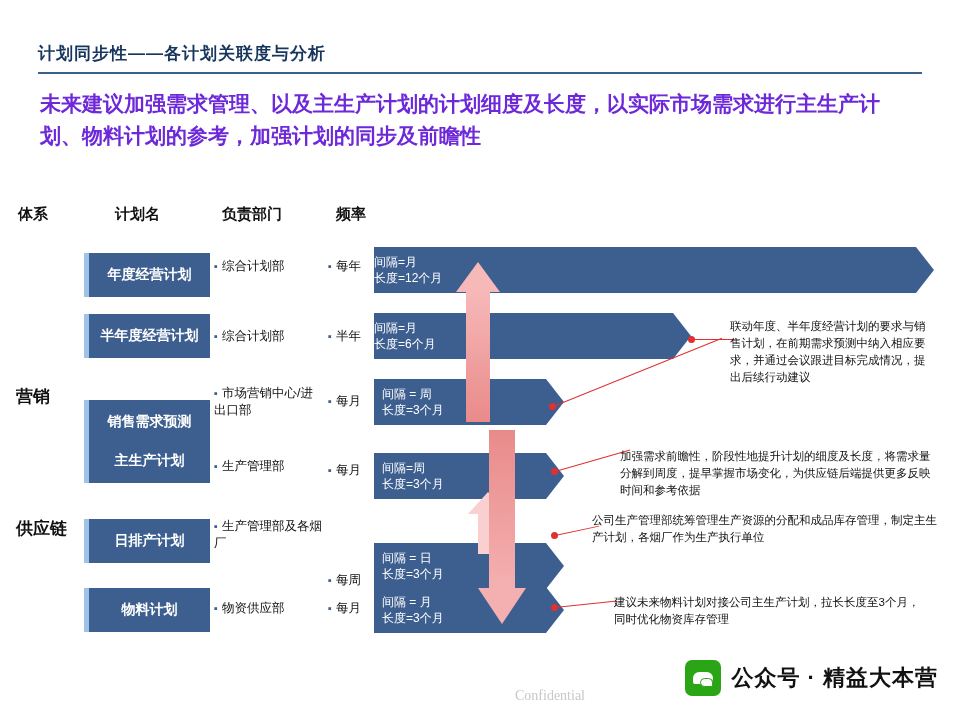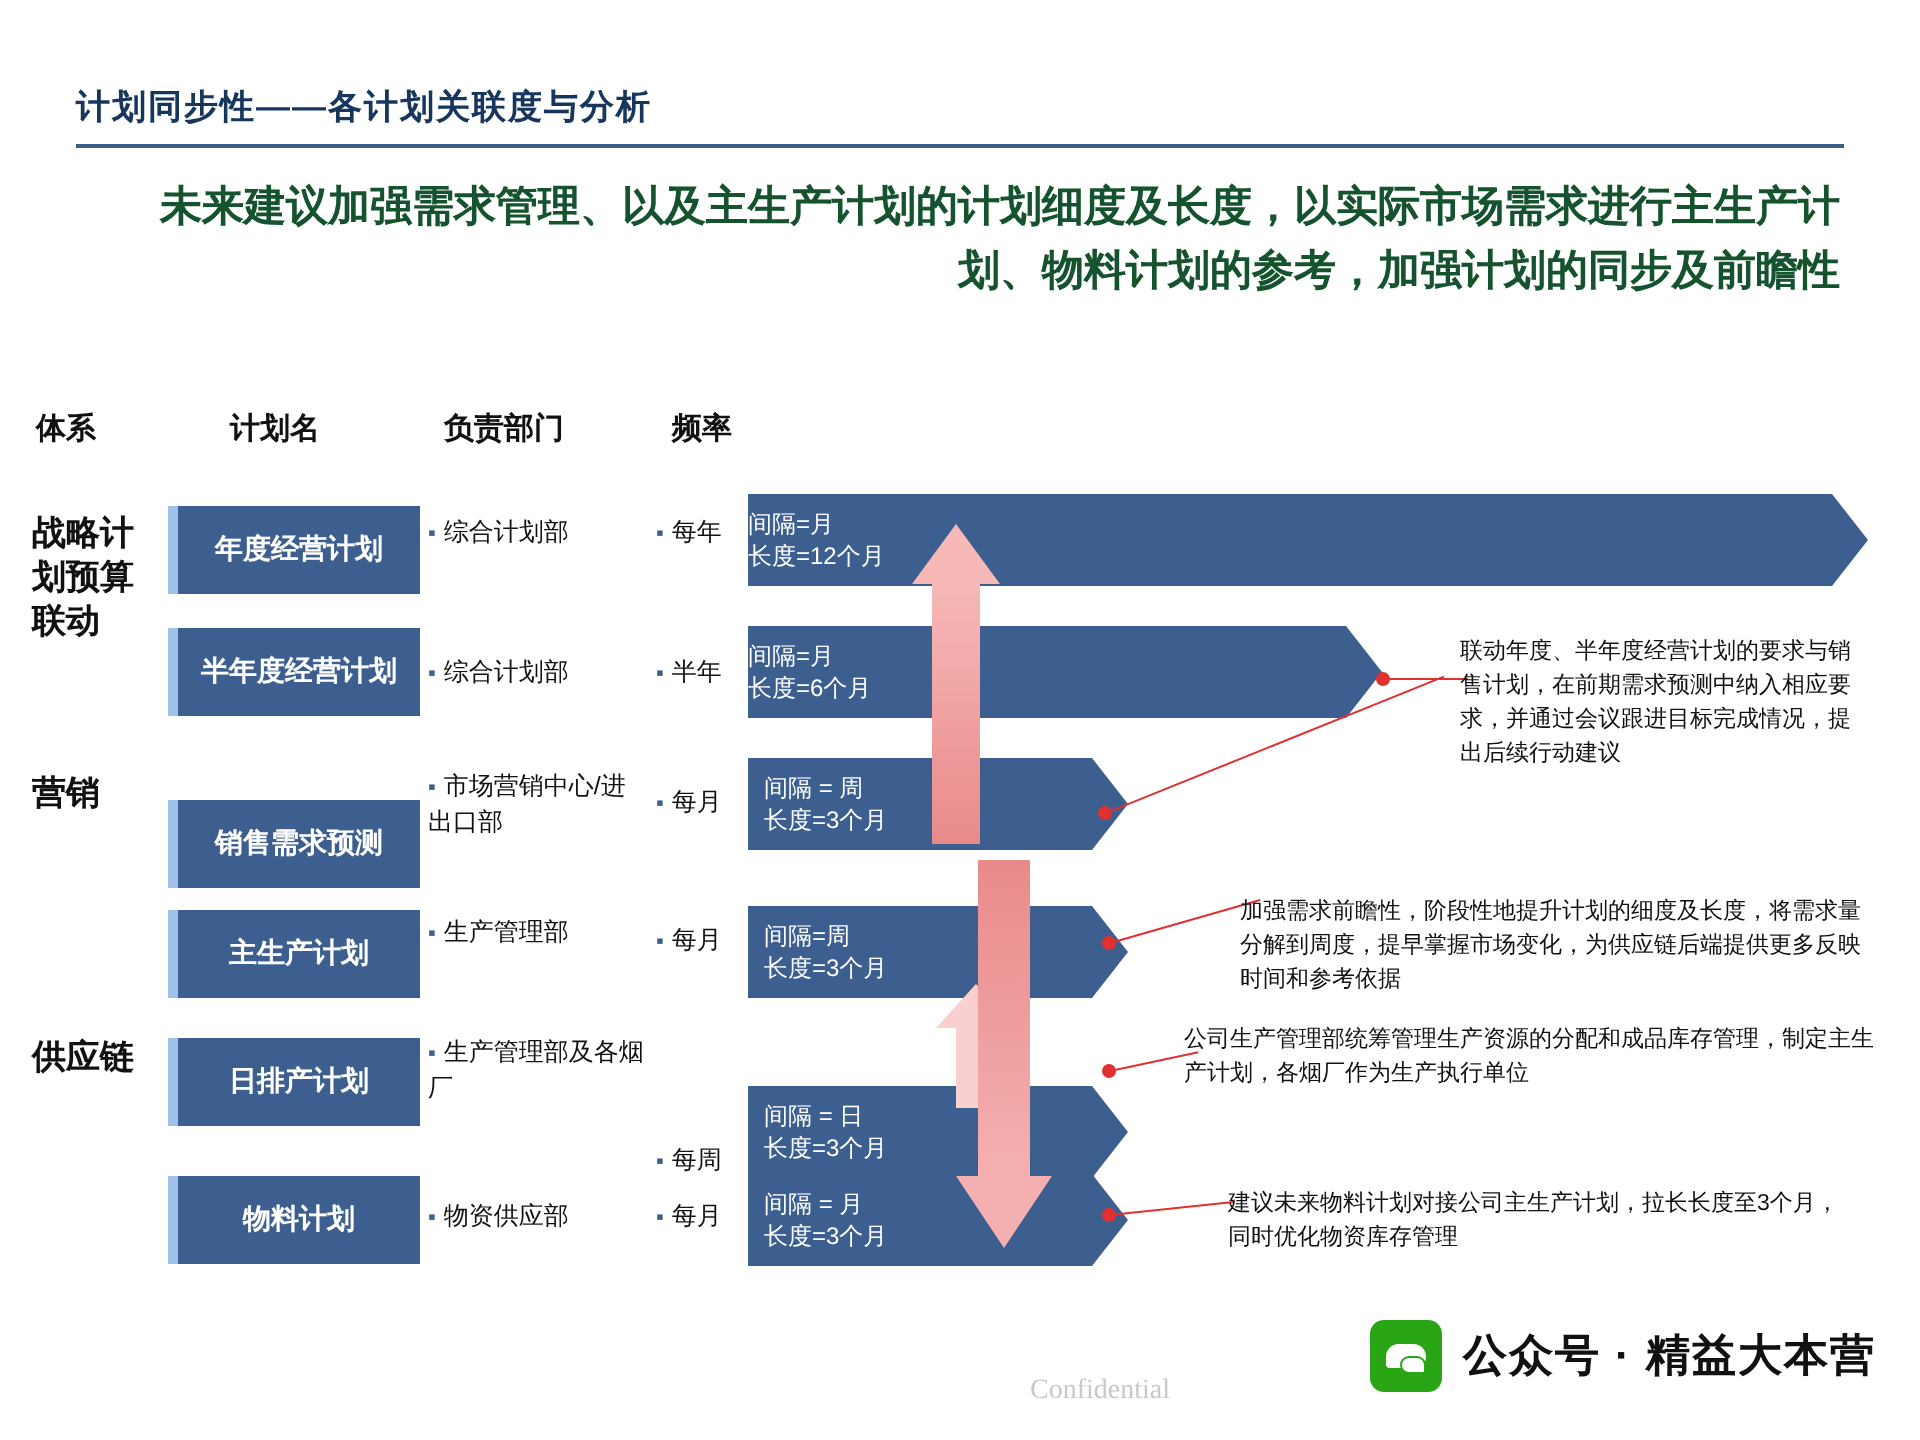--- a/index.html
+++ b/index.html
@@ -15,22 +15,22 @@
   
   .hdr{position:absolute;left:38px;top:42px;width:884px;}
   .hdr-title{
     font-size:17px;font-weight:bold;color:#17365d;letter-spacing:1px;
     padding-bottom:4px;
   }
   .hdr-rule{height:2px;background:#3a5f8a;width:884px;margin-top:3px;}
 
   .subtitle{
     position:absolute;left:40px;top:88px;width:880px;
-    font-size:21px;font-weight:bold;color:#14532d;line-height:32px;
-    text-align:right;
+    font-size:21px;font-weight:bold;color:#6d28d9;line-height:32px;
+    text-align:left;
   }
 
   
   .colhdr{position:absolute;font-size:15px;font-weight:bold;color:#111;}
   .ch1{left:18px;top:205px;}
   .ch2{left:115px;top:205px;}
   .ch3{left:222px;top:205px;}
   .ch4{left:336px;top:205px;}
 
   
@@ -44,21 +44,21 @@
     position:absolute;left:84px;width:126px;height:44px;
     background:#3d5f8f;color:#ffffff;
     font-size:14px;font-weight:bold;
     display:flex;align-items:center;justify-content:center;
     border-left:5px solid #9fc3e8;
     box-sizing:border-box;
   }
   .pb1{top:253px;}
   .pb2{top:314px;}
   .pb3{top:380px;margin-top:20px;}
-  .pb4{top:455px;}
+  .pb4{top:439px;}
   .pb5{top:519px;}
   .pb6{top:588px;}
 
   
   .dept{
     position:absolute;left:214px;width:110px;
     font-size:12.5px;color:#111;line-height:17px;
   }
   .dept:before{content:"▪";color:#3d5f8f;margin-right:4px;font-size:11px;}
   .d1{top:258px;}
@@ -152,21 +152,20 @@
     <div class="hdr-rule"></div>
   </div>
 
   <div class="subtitle">未来建议加强需求管理、以及主生产计划的计划细度及长度，以实际市场需求进行主生产计划、物料计划的参考，加强计划的同步及前瞻性</div>
 
   <div class="colhdr ch1">体系</div>
   <div class="colhdr ch2">计划名</div>
   <div class="colhdr ch3">负责部门</div>
   <div class="colhdr ch4">频率</div>
 
-  <div class="grp grp1">战略计划预算联动</div>
   <div class="grp grp2">营销</div>
   <div class="grp grp3">供应链</div>
 
   <div class="planbox pb1">年度经营计划</div>
   <div class="planbox pb2">半年度经营计划</div>
   <div class="planbox pb3">销售需求预测</div>
   <div class="planbox pb4">主生产计划</div>
   <div class="planbox pb5">日排产计划</div>
   <div class="planbox pb6">物料计划</div>
 

